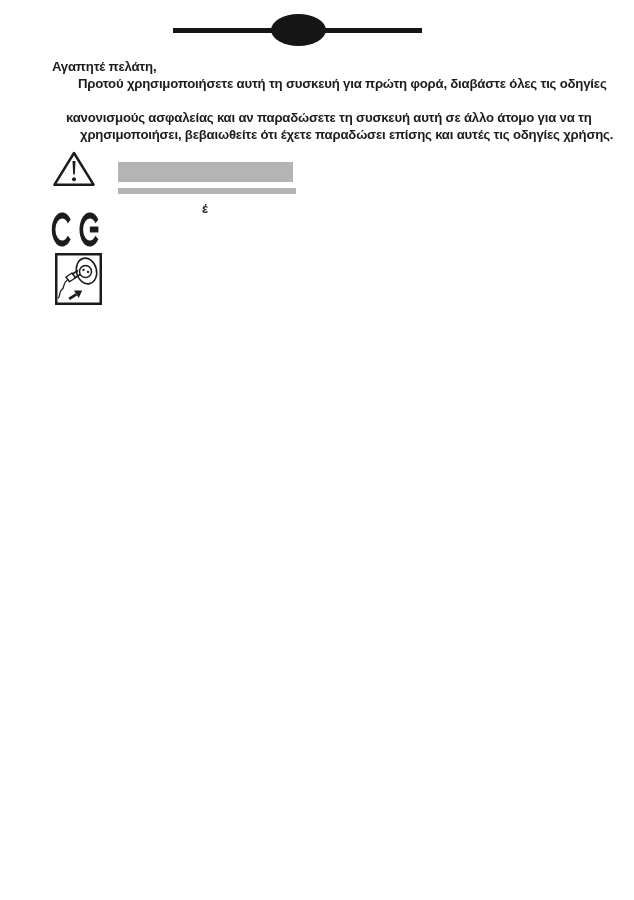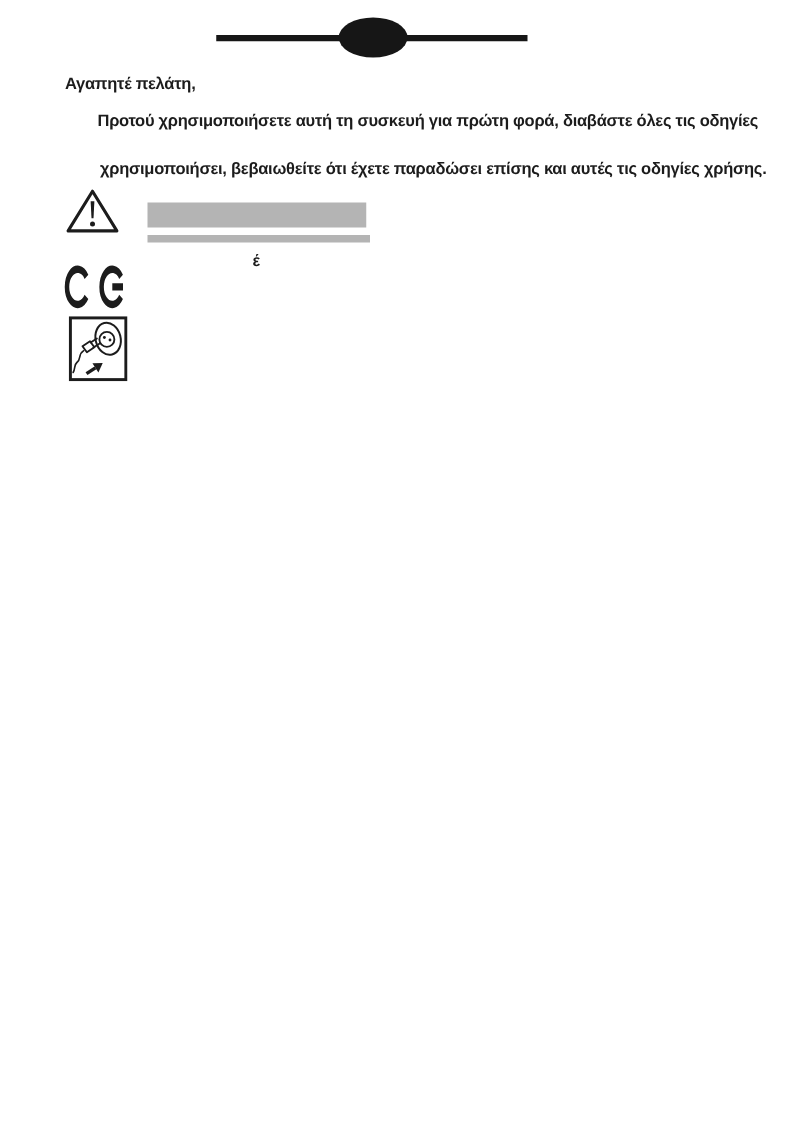--- a/index.html
+++ b/index.html
@@ -38,21 +38,21 @@
   .txt {
     position: absolute;
     font-weight: bold;
     font-size: 13.2px;
     line-height: 17px;
     letter-spacing: -0.2px;
     white-space: nowrap;
     color: #1c1c1c;
   }
   .salutation { left: 52px; top: 58px; }
-  .l0 { left: 66px; top: 88px; padding-left: 12px; }
+  .l0 { left: 66px; top: 75px; padding-left: 12px; }
   .l1 { left: 66px; top: 92px; }
   .l2 { left: 66px; top: 109px; }
   .l3 { left: 66px; top: 126px; margin-left: 14px; }
   
   .warning-triangle {
     position: absolute;
     left: 52px;
     top: 150px;
     width: 44px;
     height: 38px;
@@ -104,20 +104,21 @@
 
 <div class="page">
 
   <div>
     <div class="orn-line"></div>
     <div class="orn-ellipse"></div>
   </div>
 
   <div class="txt salutation">Αγαπητέ πελάτη,</div>
   <div class="txt l0">Προτού χρησιμοποιήσετε αυτή τη συσκευή για πρώτη φορά, διαβάστε όλες τις οδηγίες</div>
+  <div class="txt l2">κανονισμούς ασφαλείας και αν παραδώσετε τη συσκευή αυτή σε άλλο άτομο για να τη</div>
   <div class="txt l3">χρησιμοποιήσει, βεβαιωθείτε ότι έχετε παραδώσει επίσης και αυτές τις οδηγίες χρήσης.</div>
 
   <div class="warning-triangle">
     <svg width="44" height="38" viewBox="0 0 44 38" xmlns="http://www.w3.org/2000/svg">
       <path d="M 22 3 L 41.5 34.7 L 2.5 34.7 Z" fill="none" stroke="#1c1c1c" stroke-width="2.5" stroke-linejoin="round"></path>
       <path d="M 20.5 11 L 23.5 11 L 22.8 24.5 L 21.2 24.5 Z" fill="#1c1c1c"></path>
       <circle cx="22" cy="29.2" r="2" fill="#1c1c1c"></circle>
     </svg>
   </div>
 

